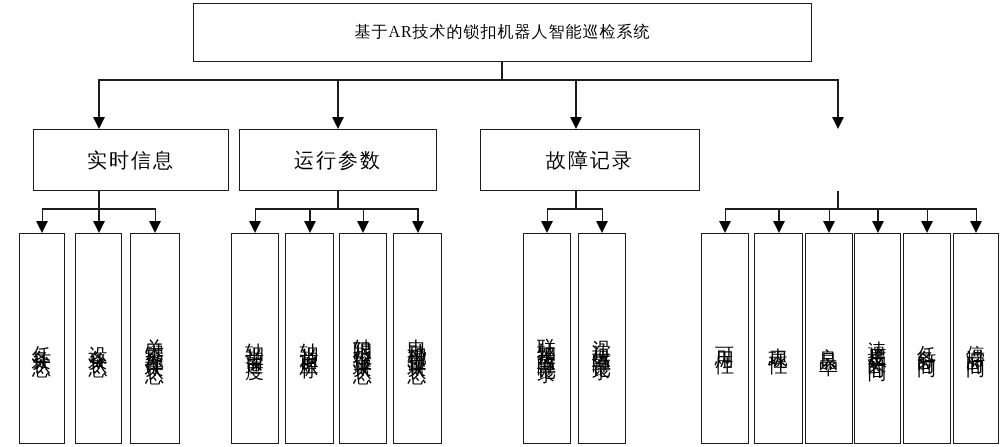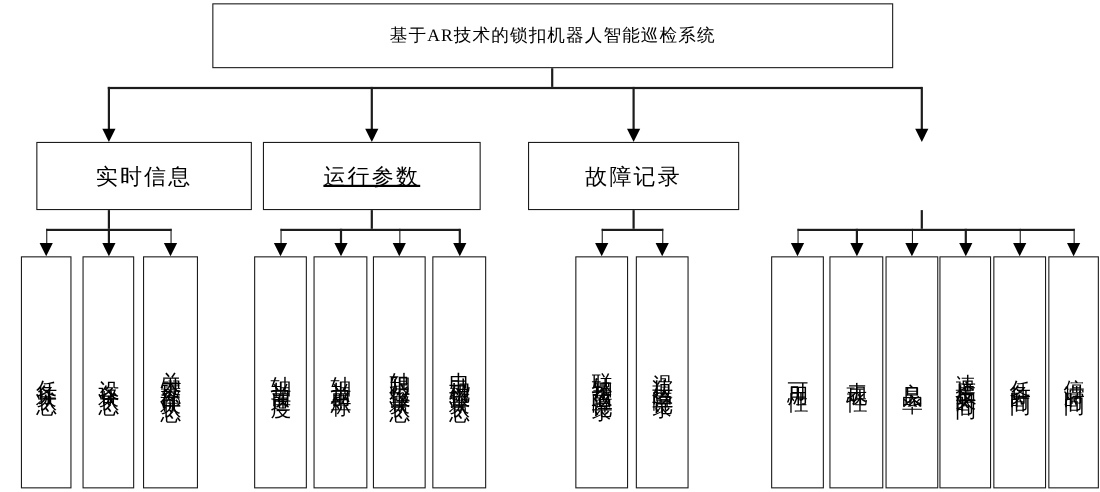--- a/index.html
+++ b/index.html
@@ -54,22 +54,22 @@
   <div class="vline" style="left:98px;  top:79px; height:40px;"></div>
   <div class="arrow" style="left:92.5px;  top:117px;"></div>
   <div class="vline" style="left:337px; top:79px; height:40px;"></div>
   <div class="arrow" style="left:331.5px; top:117px;"></div>
   <div class="vline" style="left:575px; top:79px; height:40px;"></div>
   <div class="arrow" style="left:569.5px; top:117px;"></div>
   <div class="vline" style="left:837px; top:79px; height:40px;"></div>
   <div class="arrow" style="left:831.5px; top:117px;"></div>
 
   <div class="node branch-node" style="left:1px;   top:129px; width:196px; height:62px;margin-left:32px;">实时信息</div>
-  <div class="node branch-node" style="left:239px; top:129px; width:198px; height:62px;text-decoration:underline;">运行参数</div>
-  <div class="node branch-node" style="left:480px; top:129px; width:192px; height:62px;">故障记录</div>
+  <div class="node branch-node" style="left:239px; top:129px; width:198px; height:62px;">运行参数</div>
+  <div class="node branch-node" style="left:480px; top:129px; width:220px; height:62px;">故障记录</div>
 
   <div class="vline" style="left:98px; top:191px; height:17px;"></div>
   <div class="hline" style="left:42px; top:208px; width:113.5px;"></div>
   <div class="vline" style="left:41.5px;  top:208px; height:14px;"></div>
   <div class="arrow" style="left:36px;  top:221px;"></div>
   <div class="vline" style="left:98px;    top:208px; height:14px;"></div>
   <div class="arrow" style="left:92.5px; top:221px;"></div>
   <div class="vline" style="left:154.5px; top:208px; height:14px;"></div>
   <div class="arrow" style="left:149px; top:221px;"></div>
 

